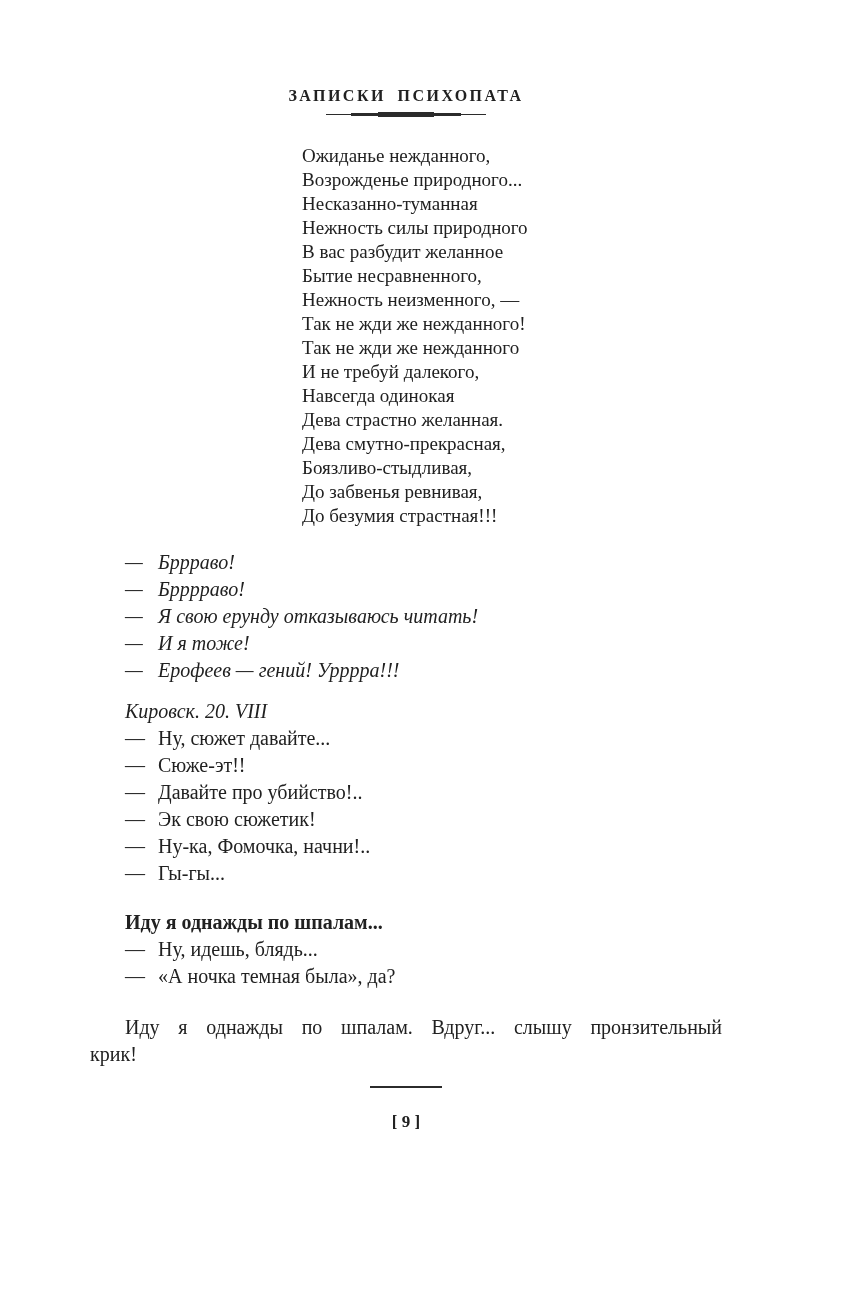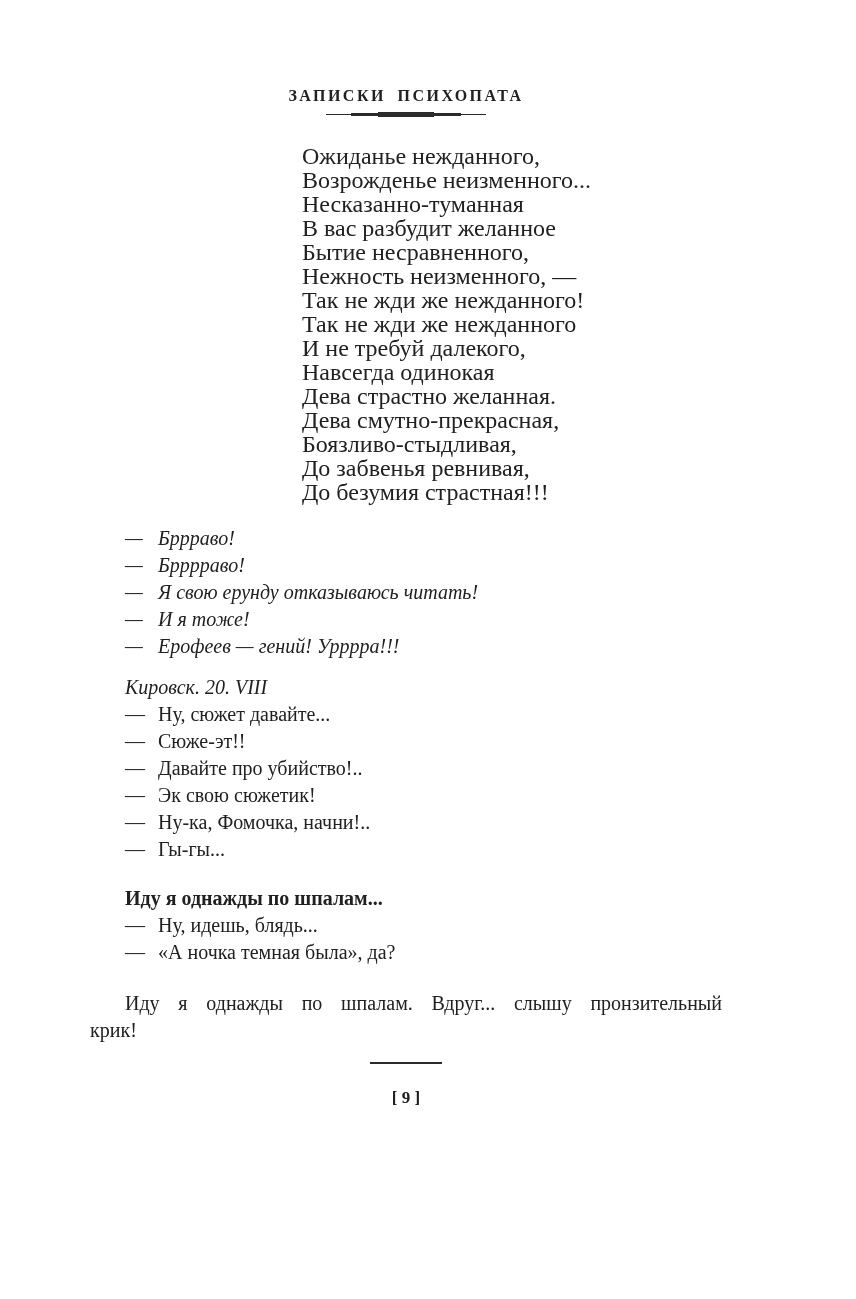--- a/index.html
+++ b/index.html
@@ -39,21 +39,21 @@
     height: 6px;
     margin: 6px auto 0;
   }
   .title-rule .tr-thin  { position: absolute; top: 2px; left: 0;    right: 0;    height: 1px; background: var(--rule); }
   .title-rule .tr-mid   { position: absolute; top: 1px; left: 25px; right: 25px; height: 3px; background: var(--rule); }
   .title-rule .tr-thick { position: absolute; top: 0;   left: 52px; right: 52px; height: 5px; background: var(--rule); }
   
   .poem {
     margin-top: 26px;
     margin-left: 212px;
-    font-size: 24px;
+    font-size: 19px;
     line-height: 24px;
   }
   .stanza + .stanza { }
   
   .prose { font-size: 20px; line-height: 27px; }
   .dlg-block-1 { margin-top: 21px; font-style: italic; }
   .dlg { padding-left: 35px; }
   .dash { display: inline-block; width: 33px; }
   .date-line {
     font-style: italic;
@@ -95,22 +95,23 @@
     <div class="book-title">ЗАПИСКИ ПСИХОПАТА</div>
     <div class="title-rule">
       <div class="tr-thin"></div>
       <div class="tr-mid"></div>
       <div class="tr-thick"></div>
     </div>
 
     <div class="poem">
       <div class="stanza">
         <div>Ожиданье нежданного,</div>
-        <div>Возрожденье неизменного...</div>
+        <div>Возрожденье природного...</div>
         <div>Несказанно-туманная</div>
+        <div>Нежность силы природного</div>
         <div>В вас разбудит желанное</div>
         <div>Бытие несравненного,</div>
         <div>Нежность неизменного, —</div>
         <div>Так не жди же нежданного!</div>
       </div>
       <div class="stanza">
         <div>Так не жди же нежданного</div>
         <div>И не требуй далекого,</div>
         <div>Навсегда одинокая</div>
         <div>Дева страстно желанная.</div>

